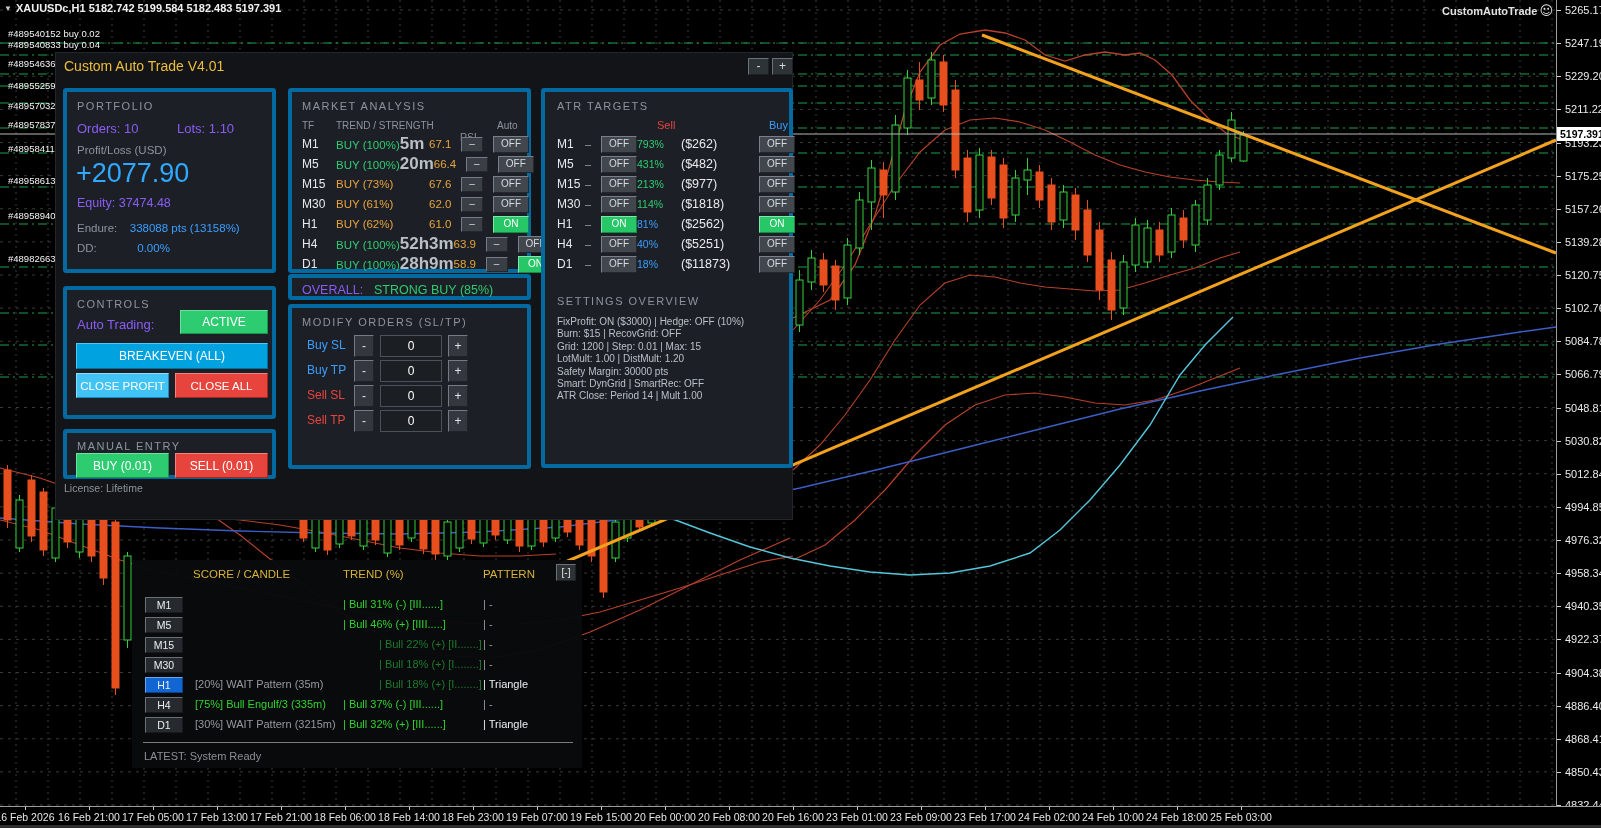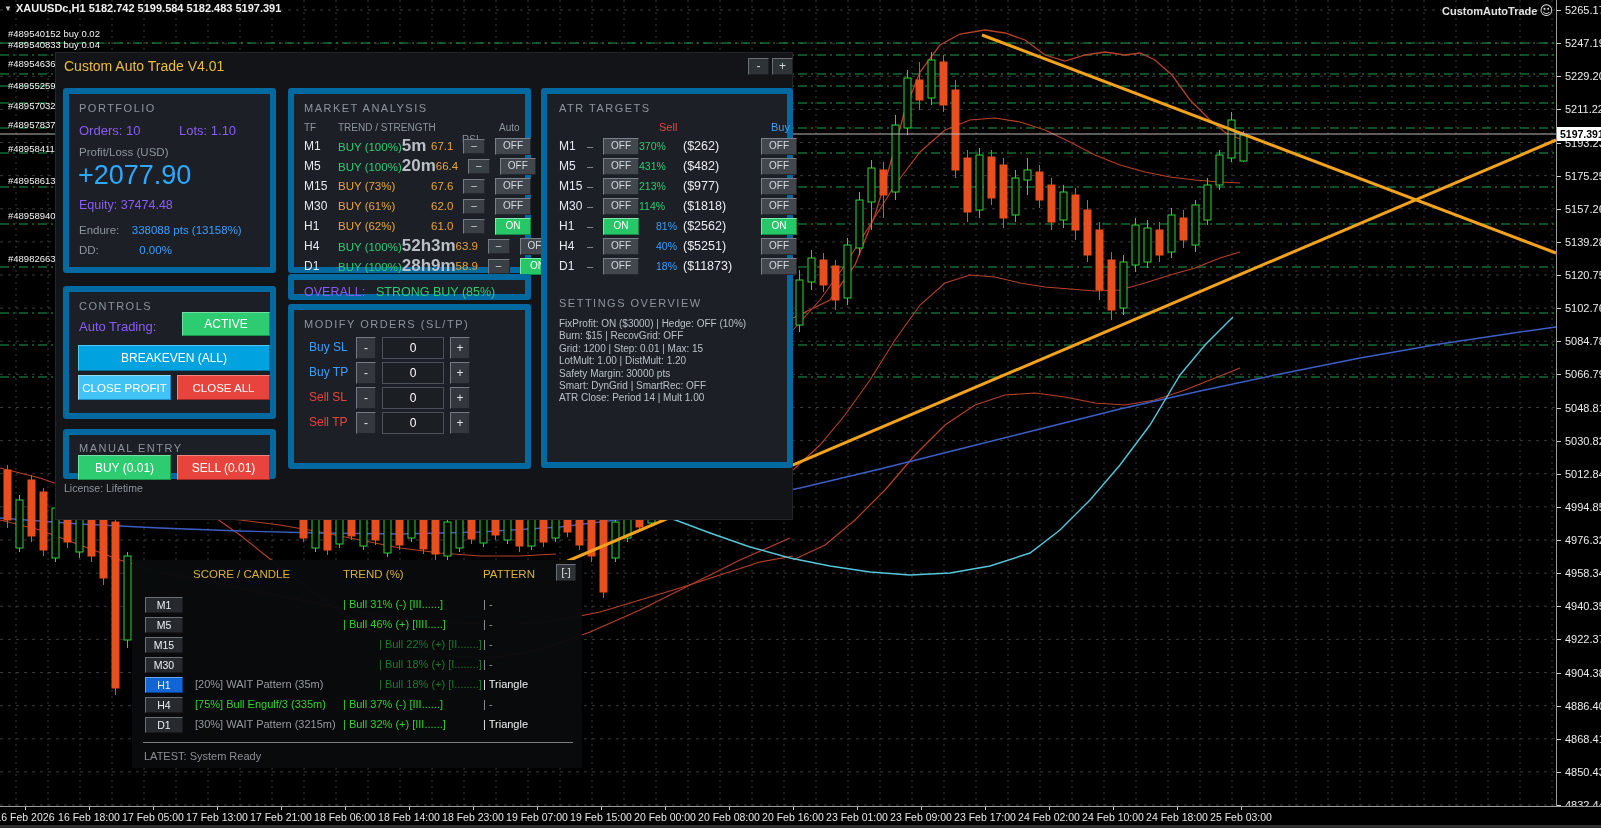--- a/index.html
+++ b/index.html
@@ -16,21 +16,21 @@
   .ptick{position:absolute;left:0;width:4px;height:1px;background:#d2d2d2;}
   .ptag{position:absolute;left:0;top:127px;width:45px;height:14px;background:#fff;color:#000;font-size:10.5px;line-height:14px;padding-left:3px;box-sizing:border-box;font-weight:700;}
   .time-axis{position:absolute;left:0;top:806px;width:1601px;height:22px;background:#000;border-top:1px solid #9c9c9c;z-index:5;}
   .tl{position:absolute;top:4px;width:80px;margin-left:-40px;text-align:center;font-size:10.5px;color:#e6e6e6;white-space:nowrap;}
   .ttick{position:absolute;top:0;width:1px;height:3px;background:#cfcfcf;}
   .order-lbl{position:absolute;left:8px;z-index:3;font-size:9.5px;color:#f4f4f4;white-space:nowrap;}
   
   .ea-panel{position:absolute;left:55px;top:52px;width:738px;height:468px;background:#121418;z-index:10;border:1px solid #23262b;box-sizing:border-box;}
   .ea-title{position:absolute;left:8px;top:5px;color:#edbe3b;font-size:14px;}
   .winbtn{position:absolute;top:5px;width:21px;height:17px;background:#2e3338;border:1px solid;border-color:#6b717a #1d2024 #1d2024 #6b717a;color:#d6dbe0;font-size:12px;line-height:15px;text-align:center;padding:0;}
-  .box{position:absolute;background:#1c2026;border:6px solid #0369a1;border-radius:3px;box-sizing:border-box;}
+  .box{position:absolute;background:#1c2026;border:4px solid #0369a1;border-radius:3px;box-sizing:border-box;}
   .sec-h{position:absolute;color:#8d949c;font-size:11px;letter-spacing:1.5px;}
   .wtxt{color:#8b5cf6;font-size:13px;}
   .gtxt{color:#8d949c;font-size:11.5px;}
   .btxt{color:#3b9eff;}
   .plval{position:absolute;color:#2ea9ff;font-size:27px;}
   .btn{border:1px solid;font-family:"Liberation Sans",sans-serif;color:#fff;text-align:center;padding:0;box-sizing:border-box;}
   .btn.green{background:#2ecc71;border-color:#6fe0a0 #17934a #17934a #6fe0a0;}
   .btn.azure{background:#00a3e0;border-color:#4ec9f5 #00719c #00719c #4ec9f5;}
   .btn.cyanl{background:#41c4f5;border-color:#8fdcf9 #1b8cc0 #1b8cc0 #8fdcf9;}
   .btn.red{background:#e8443e;border-color:#f2837f #a32622 #a32622 #f2837f;}
@@ -48,21 +48,21 @@
   .toggle.on{background:#27c768;border-color:#83e5ae #148b45 #148b45 #83e5ae;color:#fff;}
   
   .mod-row{position:absolute;left:10px;height:22px;width:220px;}
   .mod-lbl{position:absolute;left:5px;top:3px;font-size:12px;}
   .mod-lbl.buy{color:#3b9eff;} .mod-lbl.sell{color:#e8443e;}
   .step-btn{position:absolute;width:20px;height:22px;background:#34383e;border:1px solid;border-color:#757b84 #1f2226 #1f2226 #757b84;color:#dfe3e8;font-size:12px;padding:0;}
   .val-box{position:absolute;left:78px;width:62px;height:22px;background:#1b1e22;border:1px solid #4a5159;color:#fff;font-size:12px;text-align:center;line-height:20px;box-sizing:border-box;}
   
   .atr-row{display:grid;grid-template-columns:28px 16px 36px 44px 70px 1fr 32px;align-items:center;height:20px;padding:0 2px 0 12px;}
   .atr-tf{color:#e7eaed;font-size:12px;} .atr-dash{color:#9aa0a7;font-size:11px;}
-  .atr-pct{font-size:10.5px;} .atr-pct.green{color:#2ecc71;} .atr-pct.blue{color:#3b9eff;margin-left:17px;}
+  .atr-pct{font-size:10.5px;} .atr-pct.green{color:#2ecc71;} .atr-pct.blue{color:#3b9eff;}
   .atr-amt{color:#e9ebee;font-size:12.5px;white-space:nowrap;}
   .set-line{color:#b9c0c7;font-size:10px;line-height:12.4px;white-space:nowrap;}
   
   .score-panel{position:absolute;left:132px;top:560px;width:450px;height:208px;background:rgba(9,10,11,0.96);z-index:9;}
   .sp-h{position:absolute;top:8px;color:#d9b23a;font-size:11.5px;}
   .sp-row{position:absolute;left:0;width:450px;height:20px;display:grid;grid-template-columns:50px 148px 140px auto;align-items:center;padding-left:13px;box-sizing:border-box;}
   .tf-btn{width:38px;height:16px;background:#26292e;border:1px solid;border-color:#6b7077 #17191c #17191c #6b7077;color:#eceff1;font-size:10.5px;line-height:13px;padding:0;}
   .tf-btn.active{background:#1266d4;border-color:#6aa6f2 #0a3f8a #0a3f8a #6aa6f2;}
   .sp-txt{font-size:11px;white-space:nowrap;}
   .t-bright{color:#2fd32f;} .t-dim{color:#1d7a2d;margin-left:36px;} .t-gray{color:#939aa1;} .t-white{color:#eceff1;} .t-green{color:#2fd32f;}
@@ -401,21 +401,21 @@
       <div class="pl" style="top: 765.875px;">4850.430</div>
       <div class="ptick" style="top: 771.875px;"></div>
       <div class="pl" style="top: 799px;">4832.445</div>
       <div class="ptick" style="top: 805px;"></div>
       <div class="ptag">5197.391</div>
     </div>
 
   <div class="time-axis">
       <div class="tl" style="left: 25px;">16 Feb 2026</div>
       <div class="ttick" style="left: 25px;"></div>
-      <div class="tl" style="left: 89px;">16 Feb 18:00</div>
+      <div class="tl" style="left: 89px;">16 Feb 21:00</div>
       <div class="ttick" style="left: 89px;"></div>
       <div class="tl" style="left: 153px;">17 Feb 05:00</div>
       <div class="ttick" style="left: 153px;"></div>
       <div class="tl" style="left: 217px;">17 Feb 13:00</div>
       <div class="ttick" style="left: 217px;"></div>
       <div class="tl" style="left: 281px;">17 Feb 21:00</div>
       <div class="ttick" style="left: 281px;"></div>
       <div class="tl" style="left: 345px;">18 Feb 06:00</div>
       <div class="ttick" style="left: 345px;"></div>
       <div class="tl" style="left: 409px;">18 Feb 14:00</div>
@@ -583,21 +583,21 @@
 
     <div class="box" style="left:485px;top:35px;width:252px;height:380px;">
       <div class="sec-h" style="left:12px;top:8px;">ATR TARGETS</div>
       <div style="position:absolute;left:112px;top:27px;font-size:11px;color:#e8443e;">Sell</div>
       <div style="position:absolute;left:224px;top:27px;font-size:11px;color:#3b9eff;">Buy</div>
       <div style="position:absolute;left:0;top:42px;width:252px;">
           <div class="atr-row">
             <span class="atr-tf">M1</span>
             <span class="atr-dash">–</span>
             <button class="toggle" style="justify-self: start;">OFF</button>
-            <span class="atr-pct green">370%</span>
+            <span class="atr-pct green">793%</span>
             <span class="atr-amt">($262)</span>
             <span></span>
             <button class="toggle">OFF</button>
           </div>
           <div class="atr-row">
             <span class="atr-tf">M5</span>
             <span class="atr-dash">–</span>
             <button class="toggle" style="justify-self: start;">OFF</button>
             <span class="atr-pct green">431%</span>
             <span class="atr-amt">($482)</span>

